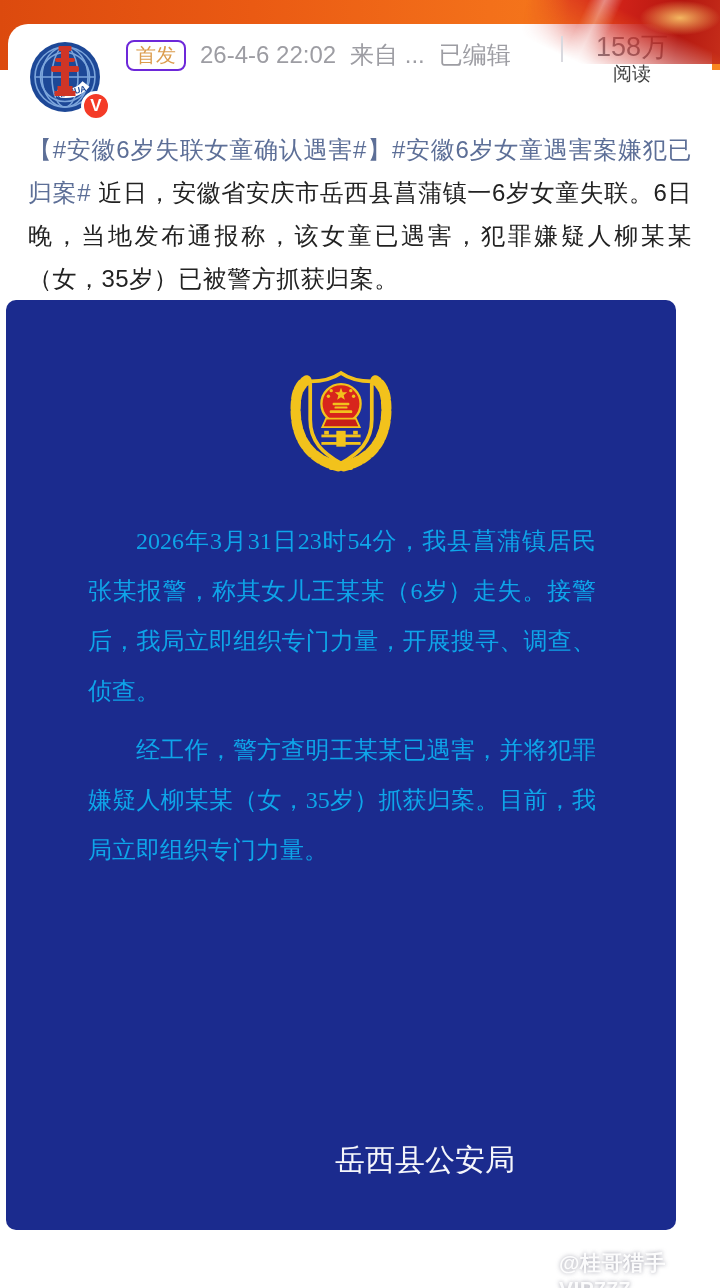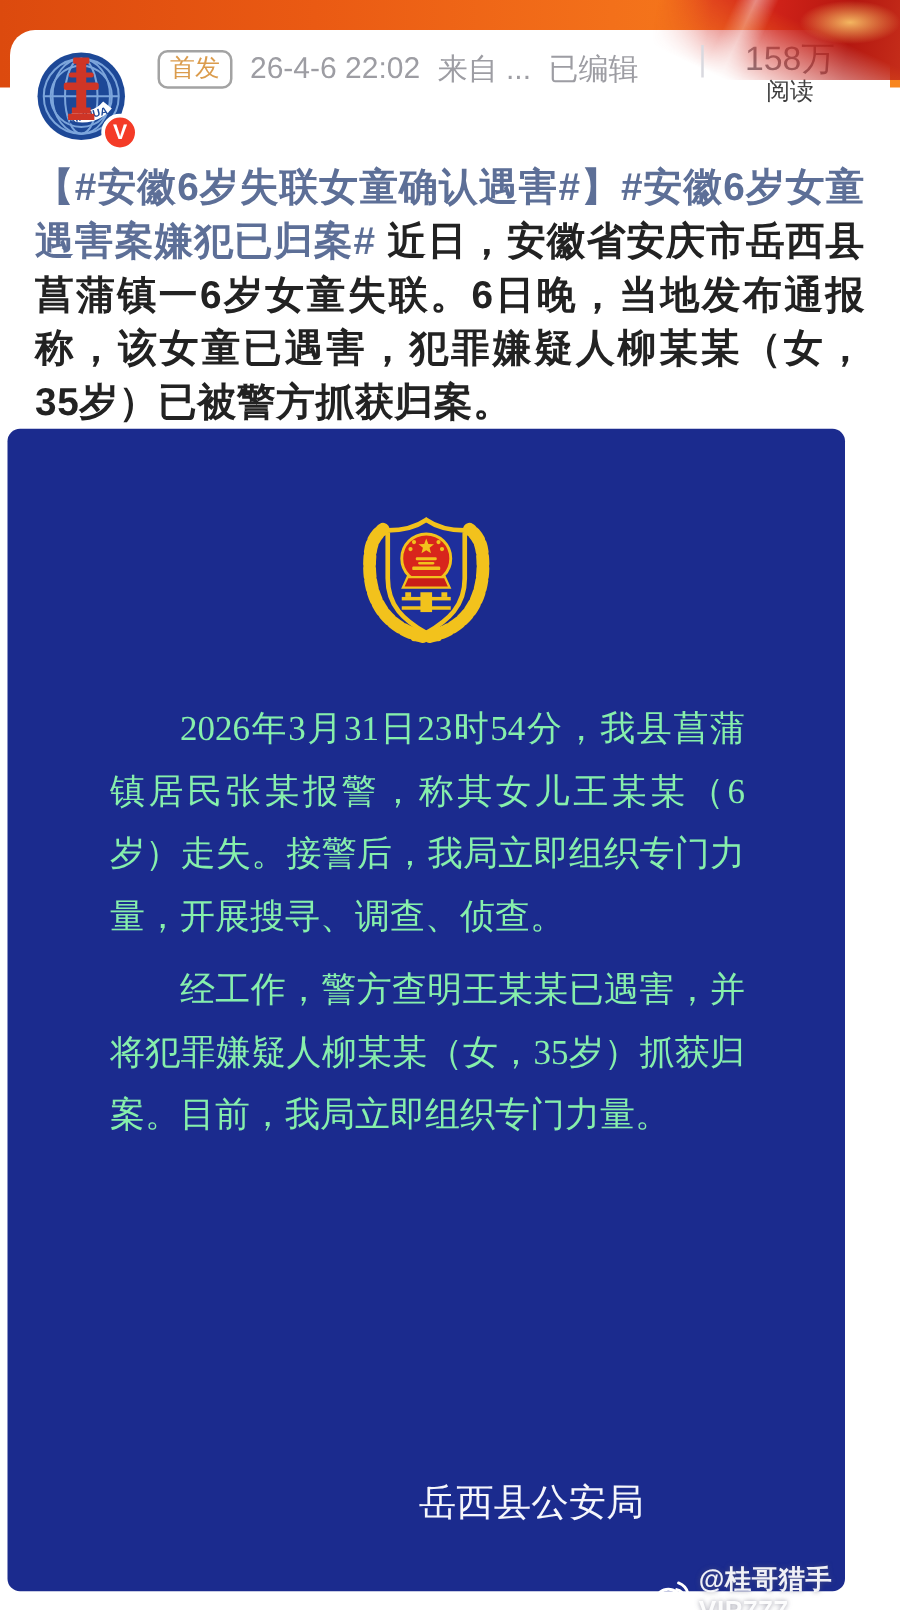--- a/index.html
+++ b/index.html
@@ -40,44 +40,44 @@
   .crown svg{width:34px;height:31px;display:block;}
   .lvl{height:26px;padding:0 16px 0 10px;box-sizing:border-box;
     background:linear-gradient(180deg,#fde68c,#f6c844);
     border:2px solid #e2a32d;border-radius:7px 3px 3px 7px;
     color:#7e4a00;font-weight:700;font-style:italic;font-size:17px;line-height:22px;
     clip-path:polygon(0 0,calc(100% - 9px) 0,100% 50%,calc(100% - 9px) 100%,0 100%);}
   .lvl-chev{width:9px;height:9px;border-top:3px solid #efb63e;border-right:3px solid #efb63e;
     transform:rotate(45deg);margin-left:-3px;}
 
   .meta-row{display:flex;align-items:center;gap:14px;margin-top:9px;color:#9d9da3;font-size:24px;}
-  .firstpub{color:#db9c4d;border:2px solid #a3a3a3;border-radius:8px;font-size:20px;
+  .firstpub{color:#db9c4d;border:2px solid #6d28d9;border-radius:8px;font-size:20px;
     line-height:25px;padding:1px 8px;}
 
   .reads{position:absolute;top:8px;right:44px;text-align:center;z-index:5;}
   .reads-num{font-size:27px;color:#83838b;line-height:30px;}
   .reads-label{font-size:19px;color:#404040;line-height:23px;font-family:Liberation Serif, serif;}
 
   
-  .post-text{padding:0 20px;font-size:31px;line-height:43px;color:#222;font-weight:700;
+  .post-text{padding:0 20px;font-size:24px;line-height:43px;color:#222;font-weight:400;
     text-align:justify;letter-spacing:.5px;}
   .topic{color:#5d6f97;}
   .plain{color:#222;}
 
   
   .notice{position:relative;margin-left:-2px;width:670px;height:930px;border-radius:10px;
     background:#1b2b8e;overflow:hidden;}
   .emblem{width:112px;height:116px;margin:56px auto 0;}
   .emblem svg{display:block;width:112px;height:116px;}
   .n-title{margin-top:28px;text-align:center;color:#fafaff;
     font-family:"Liberation Serif","DejaVu Serif",serif;font-weight:700;
     font-size:60px;line-height:74px;letter-spacing:26px;text-indent:26px;}
   .n-body{margin:44px 80px 0 82px;}
-  .n-para{margin:0;color:#86efac;font-family:"Liberation Serif","DejaVu Serif",serif;
-    font-size:28px;line-height:50px;text-indent:2em;text-align:justify;}
+  .n-para{margin:0;color:#0ea5e9;font-family:"Liberation Serif","DejaVu Serif",serif;
+    font-size:24px;line-height:50px;text-indent:2em;text-align:justify;}
   .n-para + .n-para{margin-top:9px;}
   .n-sig{position:absolute;right:126px;bottom:40px;width:250px;text-align:center;
     color:#f5f6fb;font-family:Liberation Serif, serif;
     font-size:30px;line-height:60px;}
 
   
   .watermark{position:absolute;left:524px;top:1249px;display:flex;align-items:center;gap:7px;
     z-index:10;color:rgba(255,255,255,.93);text-shadow:0 0 4px rgba(95,95,115,.6);pointer-events:none;}
   .wicon svg{width:28px;height:25px;display:block;}
   .wtext{font-size:21px;font-weight:600;letter-spacing:.5px;}

